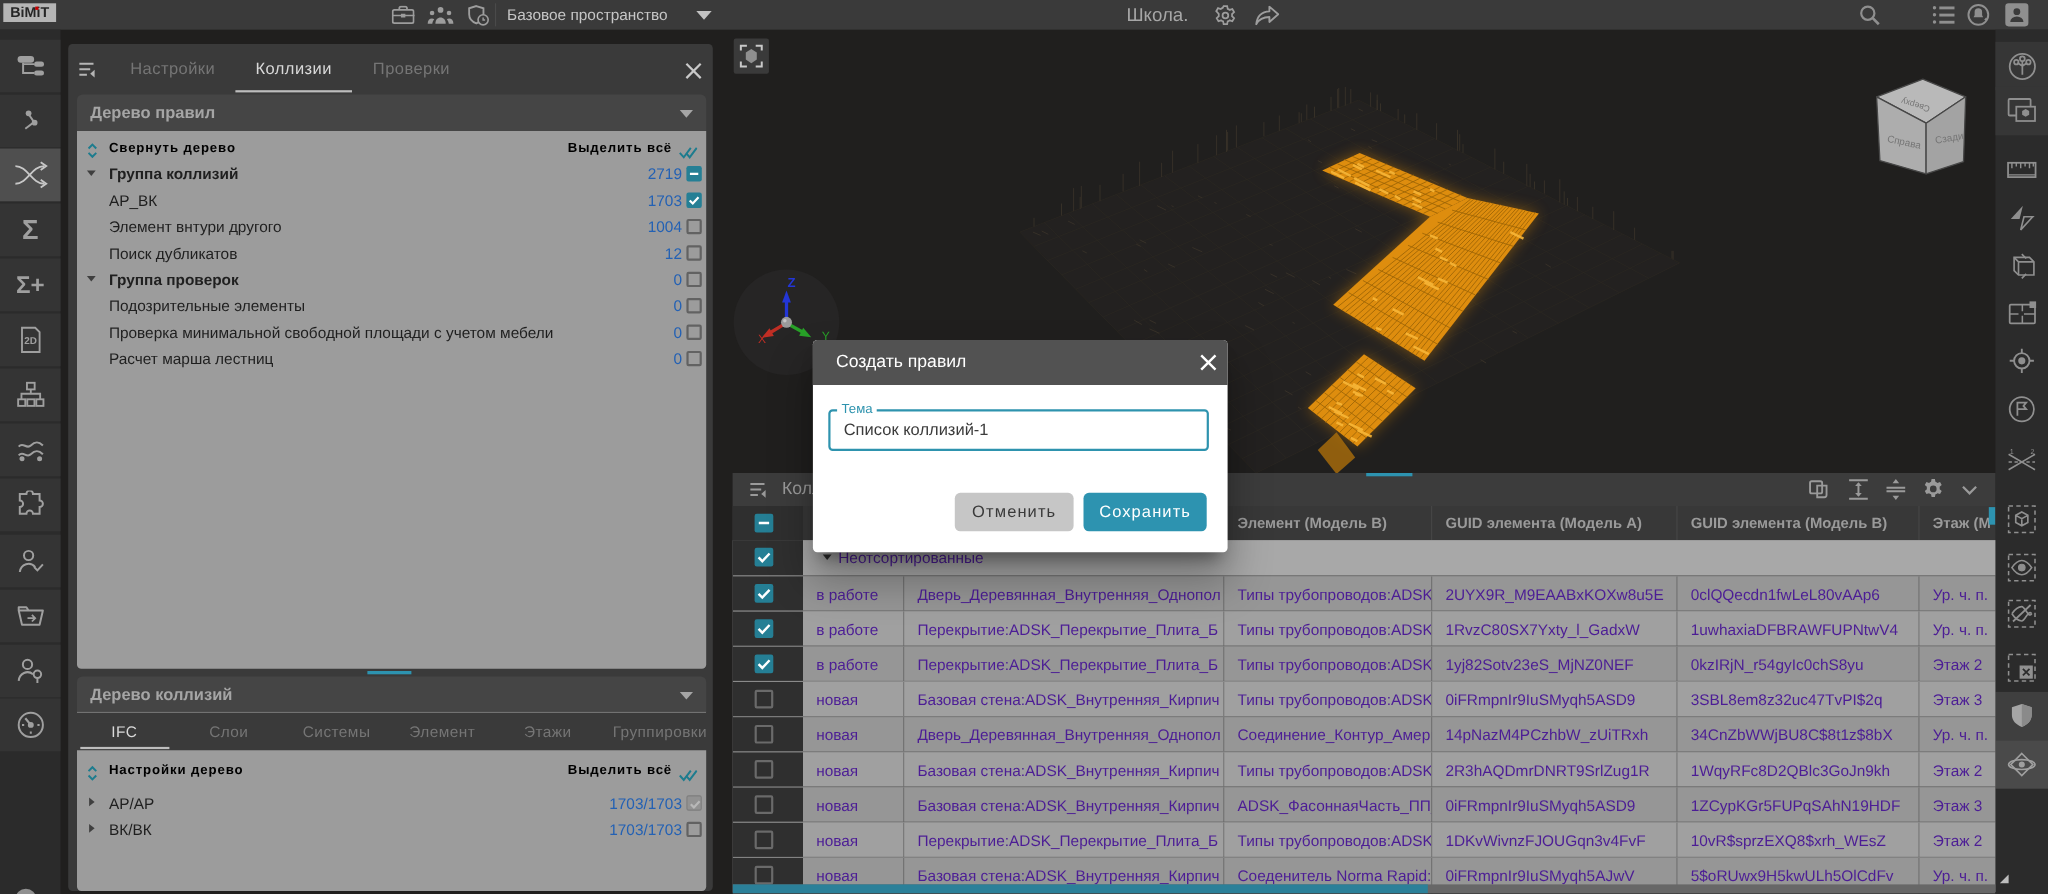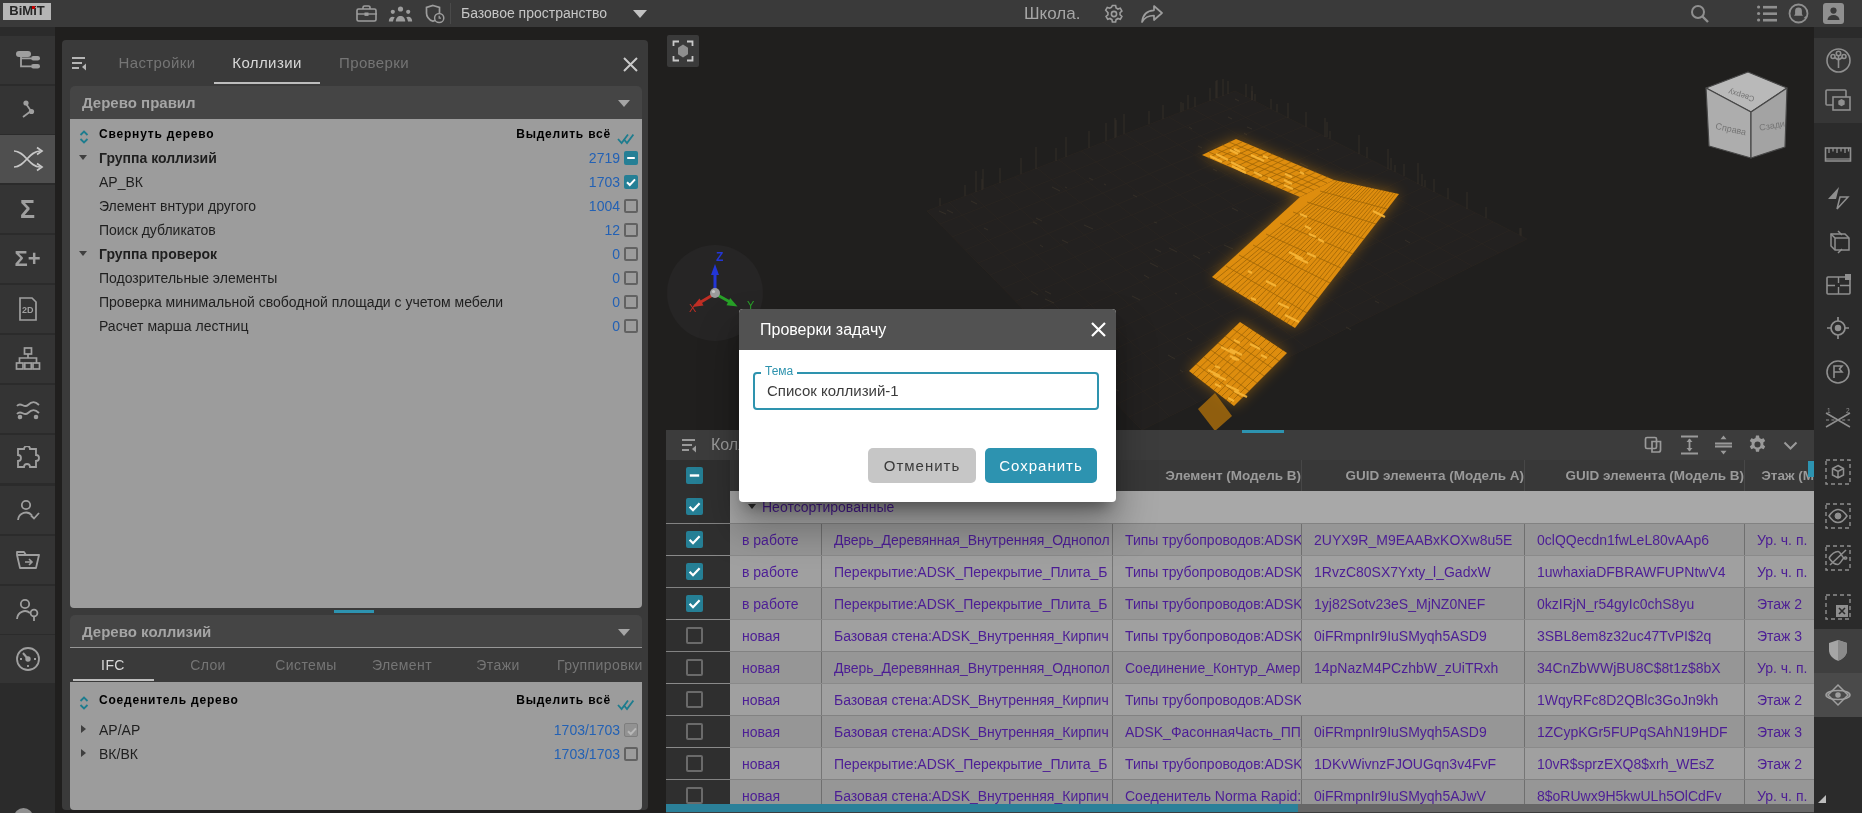--- a/index.html
+++ b/index.html
@@ -49,21 +49,21 @@
   .cb.dis { background:#929292; border:1px solid #7e7e7e; }
   .cb svg { position:absolute; left:0; top:0; }
   .caret { position:absolute; width:0; height:0; }
   .caret.down { border-left:4.5px solid transparent; border-right:4.5px solid transparent; border-top:5.5px solid #3f3f3f; }
   .caret.right { border-top:4.5px solid transparent; border-bottom:4.5px solid transparent; border-left:5.5px solid #3f3f3f; }
 
   
   #tpanel { position:absolute; left:666px; top:430px; width:1148px; height:383px; background:#3c3c3c; overflow:hidden; }
   .thandle { position:absolute; left:576px; top:0px; width:42px; height:3px; background:#2d93b0; }
   #thead { position:absolute; left:0; top:30px; width:1148px; height:31px; background:#383838;
-    color:#9a9a9a; font-size:13.5px; font-weight:bold;text-align:right; }
+    color:#9a9a9a; font-size:13.5px; font-weight:bold; }
   .hcell { position:absolute; top:0; height:31px; line-height:31px; padding-left:12px; overflow:hidden;
     white-space:nowrap; border-left:1px solid #474747; }
   .row { position:absolute; left:0; width:1261px; height:32px; font-size:14px; color:#4c1d95; }
   .cell { position:absolute; top:0; height:32px; line-height:32px; padding-left:12px; overflow:hidden;
     white-space:nowrap; border-left:1px solid rgba(40,40,40,0.35); }
   .cbcol { position:absolute; left:0; top:0; width:64px; height:32px; background:#2f2f2f; }
   .tcb { position:absolute; left:20px; top:7px; width:17px; height:17px; border-radius:2px; }
   .tcb.ch { background:#257f95; }
   .tcb.ind { background:#257f95; }
   .tcb.un { border:2px solid #6a6a6a; }
@@ -567,20 +567,21 @@
         <span class="cell" style="left:858px;width:220px">34CnZbWWjBU8C$8t1z$8bX</span>
         <span class="cell" style="left:1078px;width:70px">Ур. ч. п.</span>
       </div>
     <div class="row" style="top:253px;background:#a0a0a0;border-top:1px solid rgba(70,70,70,0.25)">
         <div class="cbcol">
           <span class="tcb un"></span>
         </div>
         <span class="cell" style="left:64px;width:91px;border-left:none">новая</span>
         <span class="cell" style="left:155px;width:291px">Базовая стена:ADSK_Внутренняя_Кирпич</span>
         <span class="cell" style="left:446px;width:189px">Типы трубопроводов:ADSK</span>
+        <span class="cell" style="left:635px;width:223px">2R3hAQDmrDNRT9SrlZug1R</span>
         <span class="cell" style="left:858px;width:220px">1WqyRFc8D2QBlc3GoJn9kh</span>
         <span class="cell" style="left:1078px;width:70px">Этаж 2</span>
       </div>
     <div class="row" style="top:285px;background:#969696;border-top:1px solid rgba(70,70,70,0.25)">
         <div class="cbcol">
           <span class="tcb un"></span>
         </div>
         <span class="cell" style="left:64px;width:91px;border-left:none">новая</span>
         <span class="cell" style="left:155px;width:291px">Базовая стена:ADSK_Внутренняя_Кирпич</span>
         <span class="cell" style="left:446px;width:189px">ADSK_ФасоннаяЧасть_ПП_</span>
@@ -600,21 +601,21 @@
         <span class="cell" style="left:1078px;width:70px">Этаж 2</span>
       </div>
     <div class="row" style="top:349px;background:#969696;border-top:1px solid rgba(70,70,70,0.25)">
         <div class="cbcol">
           <span class="tcb un"></span>
         </div>
         <span class="cell" style="left:64px;width:91px;border-left:none">новая</span>
         <span class="cell" style="left:155px;width:291px">Базовая стена:ADSK_Внутренняя_Кирпич</span>
         <span class="cell" style="left:446px;width:189px">Соеденитель Norma Rapid:</span>
         <span class="cell" style="left:635px;width:223px">0iFRmpnIr9IuSMyqh5AJwV</span>
-        <span class="cell" style="left:858px;width:220px">8$oRUwx9H5kwULh5OlCdFv</span>
+        <span class="cell" style="left:858px;width:220px">5$oRUwx9H5kwULh5OlCdFv</span>
         <span class="cell" style="left:1078px;width:70px">Ур. ч. п.</span>
       </div>
     <div id="hscroll">
         <div id="hthumb"></div>
       </div>
     <div class="thandle"></div>
   </div>
   <div id="lpanel">
     <svg class="abs" style="left:10px;top:16px" width="18" height="15" viewBox="0 0 18 15">
         <g stroke="#b5b5b5" stroke-width="1.8" fill="none">
@@ -712,21 +713,21 @@
       <div class="abs" style="left:11px;top:31px;width:81px;height:2px;background:#bdbdbd"></div>
     </div>
     <div class="treebody" style="top:642px;height:128px;border-radius:0 0 4px 4px">
       <div class="trow" style="top:6px">
           <span class="abs" style="left:9px;top:5px"><svg width="10" height="14" viewBox="0 0 10 14">
               <g stroke="#1d7c8e" stroke-width="1.8" fill="none">
                 <path d="M1.5 5 L5 1.5 L8.5 5"></path>
                 <path d="M1.5 9 L5 12.5 L8.5 9"></path>
               </g>
             </svg></span>
-          <span class="tlink" style="position:absolute;left:29px">Соеденитель дерево</span>
+          <span class="tlink" style="position:absolute;left:29px">Настройки дерево</span>
           <span class="tlink" style="position:absolute;right:31px">Выделить всё</span>
           <span class="abs" style="right:8px;top:6px"><svg width="17" height="12" viewBox="0 0 17 12">
               <g stroke="#1d7c8e" stroke-width="1.8" fill="none">
                 <path d="M1 6 l3.6 4 L11 1.5"></path>
                 <path d="M7 6.5 l3 3.5 L16.4 1.5"></path>
               </g>
             </svg></span>
         </div>
       <div class="trow" style="top:36px">
           <span class="caret right" style="left:11px;top:7px"></span>
@@ -740,21 +741,21 @@
         </div>
       <div class="trow" style="top:60px">
           <span class="caret right" style="left:11px;top:7px"></span>
           <span style="position:absolute;left:29px">ВК/ВК</span>
           <span class="num">1703/1703</span>
           <span class="cb un"></span>
         </div>
     </div>
   </div>
   <div id="dialog">
-    <div id="dlg-hdr"><span style="margin-left:21px">Проверки задачу</span>
+    <div id="dlg-hdr"><span style="margin-left:21px">Создать правил</span>
       <svg class="abs" style="left:351px;top:12px" width="17" height="17" viewBox="0 0 17 17">
           <path d="M2 2 L15 15 M15 2 L2 15" stroke="#fff" stroke-width="2.2"></path>
         </svg>
     </div>
     <div id="dlg-input"></div>
     <div id="dlg-label">Тема</div>
     <div id="dlg-value">Список коллизий-1</div>
     <div class="dbtn" id="btn-cancel">Отменить</div>
     <div class="dbtn" id="btn-save">Сохранить</div>
   </div>

